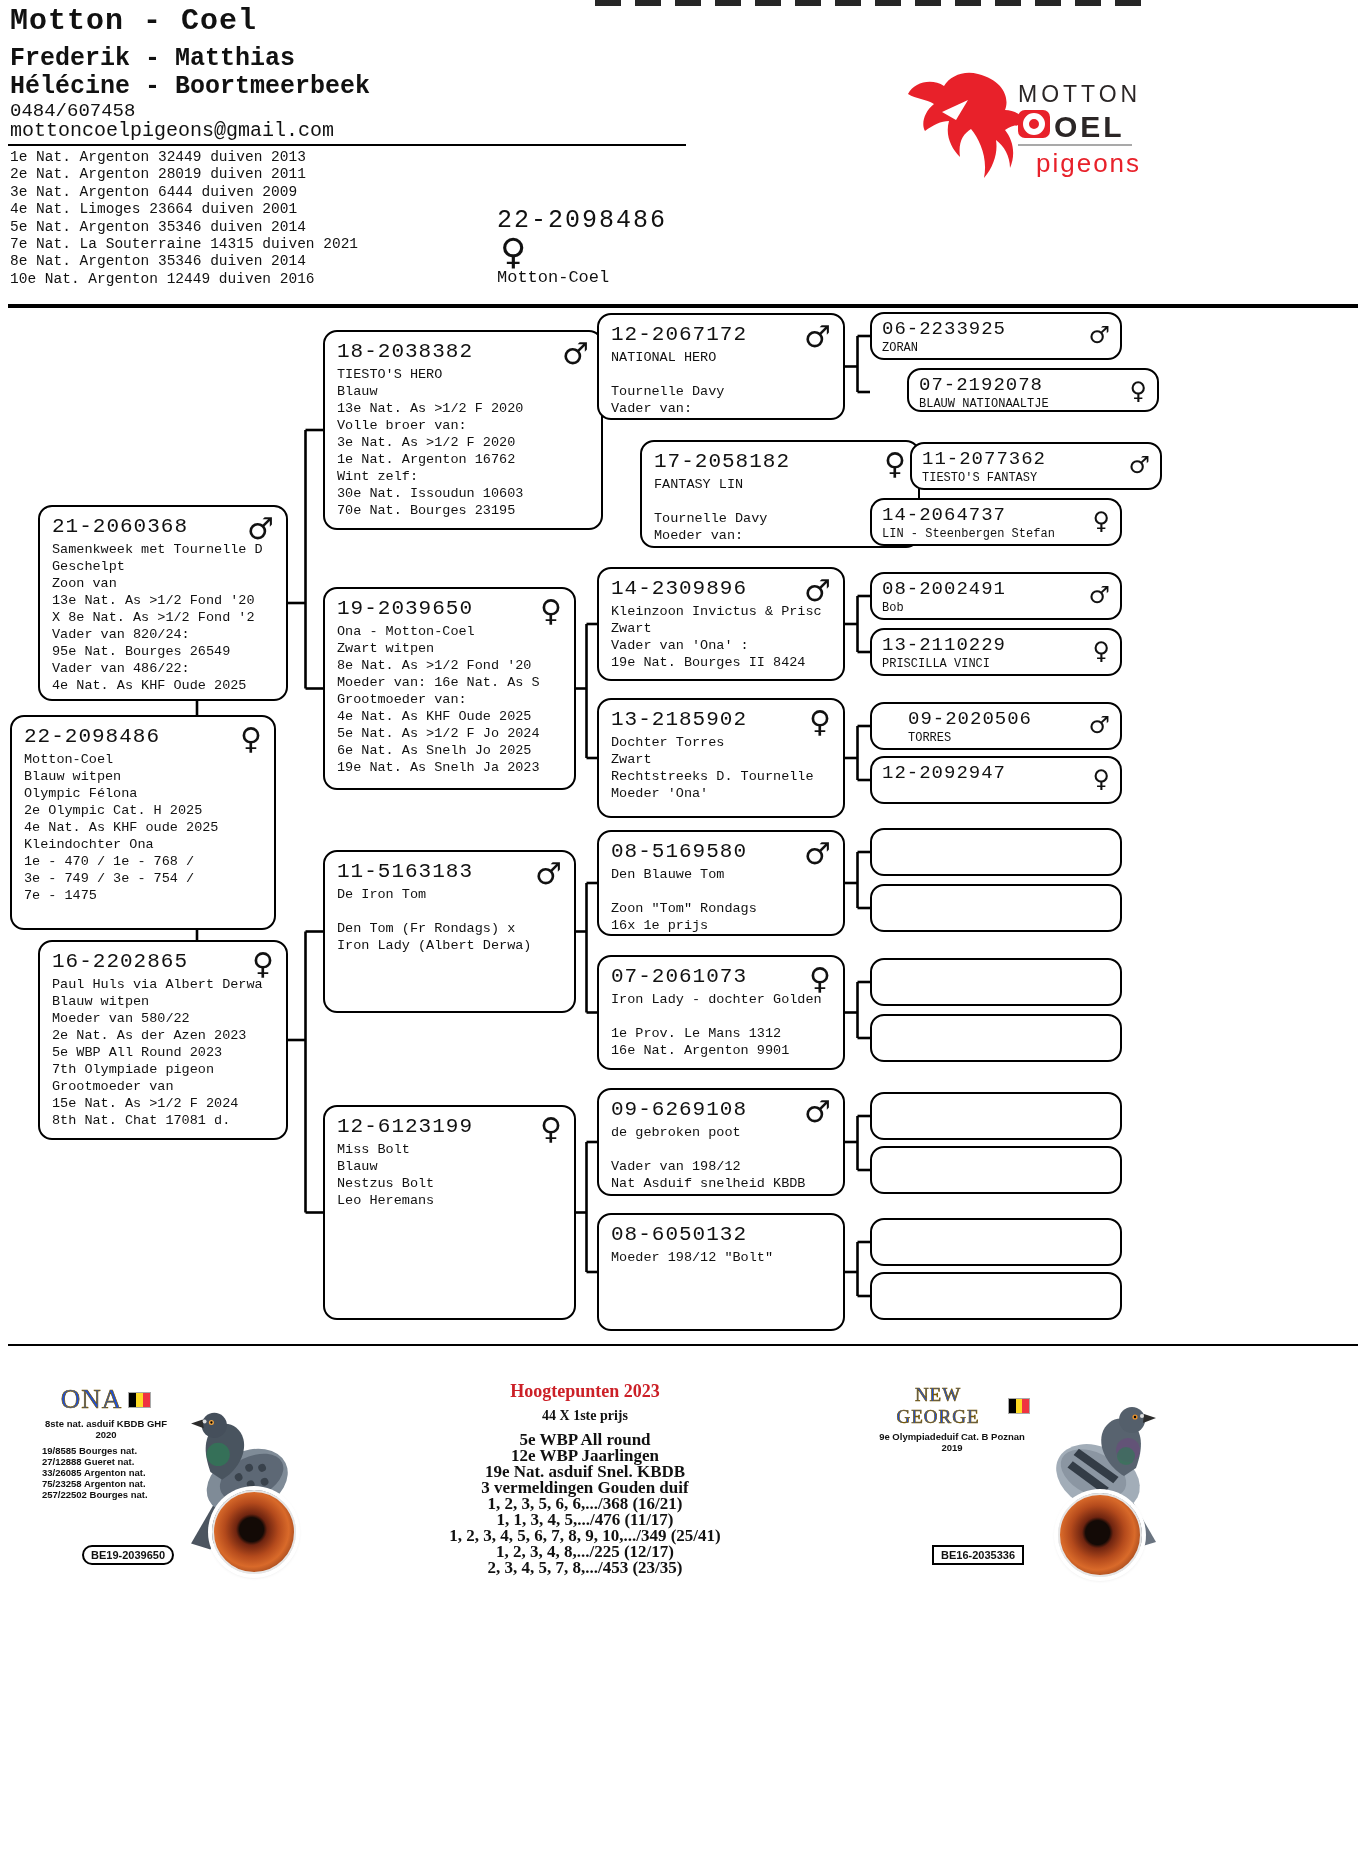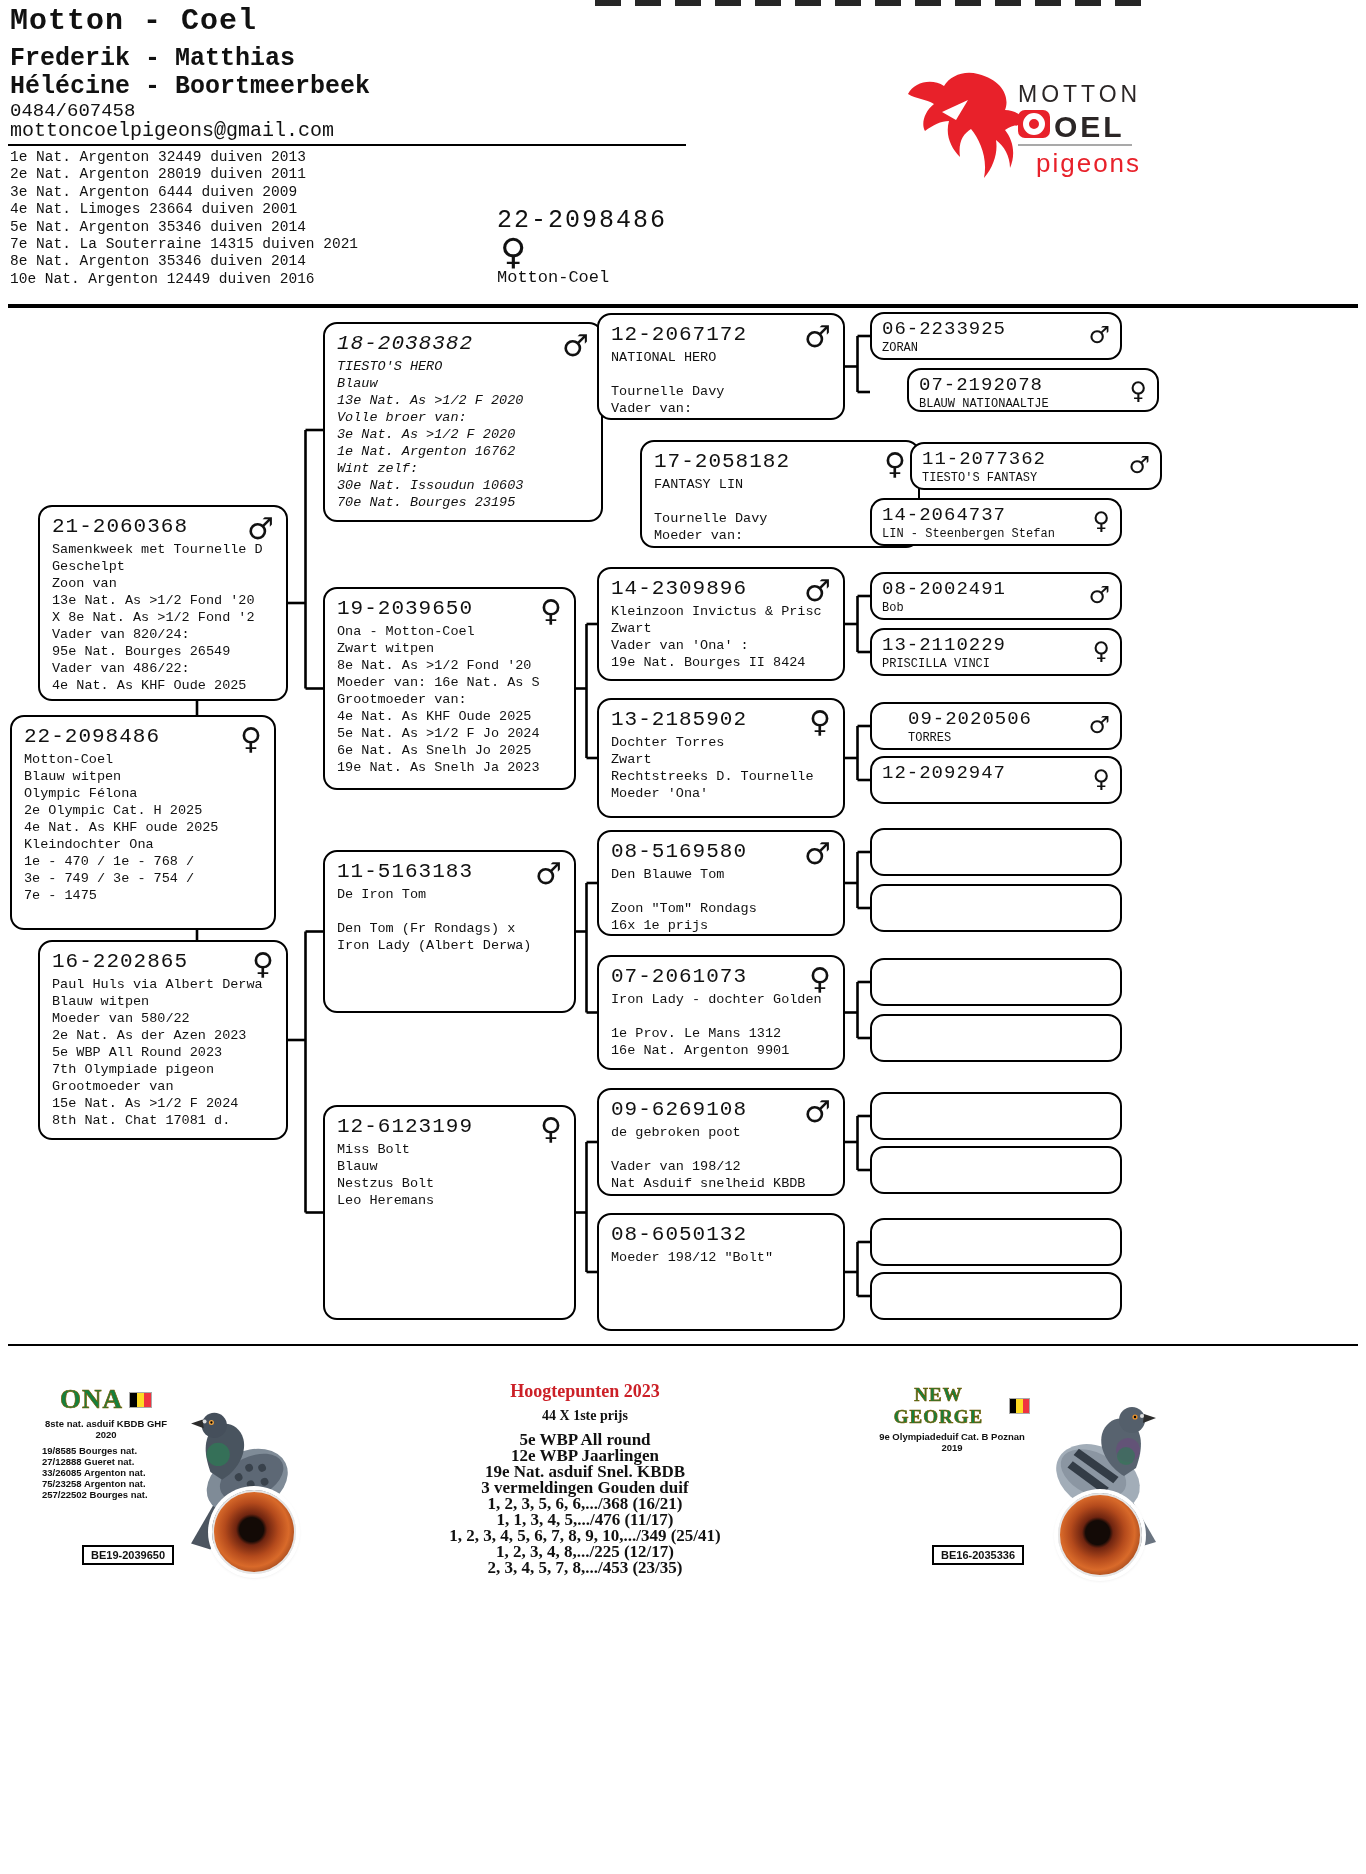--- a/index.html
+++ b/index.html
@@ -32,21 +32,21 @@
   .pbox.small .pbox-title{font-size:19px;margin-bottom:1px;}
   .pbox.small .pbox-line{font-size:12px;line-height:14px;}
   .pbox.small .pbox-sex{top:9px;right:10px;font-size:24px;}
   #connectors{position:absolute;left:0;top:0;pointer-events:none;}
   
   #logo{left:900px;top:68px;width:240px;height:118px;}
   
   .foot-left{left:36px;top:1384px;width:140px;text-align:center;}
   .foot-right{left:874px;top:1384px;width:156px;text-align:center;}
   .name-row{display:flex;align-items:center;justify-content:center;gap:6px;}
-  .gold-name{font-family:"Liberation Serif",serif;font-weight:700;color:#15803d;
+  .gold-name{font-family:"Liberation Serif",serif;font-weight:400;color:#1d4ed8;
              -webkit-text-stroke:.7px #7a5a00;letter-spacing:1px;}
   .gold-big{font-size:27px;}  .gold-mid{font-size:19px;}
   .flag{width:21px;height:14px;border:1px solid #aaa;
         background:linear-gradient(90deg,#000 0 33%,#fdda24 33% 66%,#ef3340 66%);}
   .foot-sub{font:700 9.5px "Liberation Sans",sans-serif;margin-top:3px;}
   .foot-results{font:700 9.5px "Liberation Sans",sans-serif;text-align:left;margin-top:5px;
                 padding-left:6px;line-height:11px;}
   .foot-results.gapped div{margin-bottom:4px;}
   .foot-center{left:430px;top:1381px;width:310px;text-align:center;
                font-family:"Liberation Serif",serif;}
@@ -199,21 +199,21 @@
         <div class="pbox-line">Paul Huls via Albert Derwa</div>
         <div class="pbox-line">Blauw witpen</div>
         <div class="pbox-line">Moeder van 580/22</div>
         <div class="pbox-line">2e Nat. As der Azen 2023</div>
         <div class="pbox-line">5e WBP All Round 2023</div>
         <div class="pbox-line">7th Olympiade pigeon</div>
         <div class="pbox-line">Grootmoeder van</div>
         <div class="pbox-line">15e Nat. As &gt;1/2 F 2024</div>
         <div class="pbox-line">8th Nat. Chat 17081 d.</div>
       </div>
-      <div class="pbox" style="left: 323px; top: 322px; width: 280px; height: 200px; font-style: italic;">
+      <div class="pbox" style="left: 323px; top: 330px; width: 280px; height: 200px;">
         <div class="pbox-title">18-2038382</div>
         <div class="pbox-sex">♂</div>
         <div class="pbox-line">TIESTO'S HERO</div>
         <div class="pbox-line">Blauw</div>
         <div class="pbox-line">13e Nat. As &gt;1/2 F 2020</div>
         <div class="pbox-line">Volle broer van:</div>
         <div class="pbox-line">3e Nat. As &gt;1/2 F 2020</div>
         <div class="pbox-line">1e Nat. Argenton 16762</div>
         <div class="pbox-line">Wint zelf:</div>
         <div class="pbox-line">30e Nat. Issoudun 10603</div>
@@ -434,18 +434,18 @@
       <circle cx="54" cy="44" r="13" fill="#545f6b"></circle>
       <path d="M42,38 L30,42 L43,47 Z" fill="#2c2c2c"></path>
       <circle cx="44" cy="40" r="2" fill="#ddd"></circle>
       <circle cx="51" cy="41" r="2.6" fill="#e8912c"></circle>
         <circle cx="51" cy="41" r="1.2" fill="#000"></circle>
       <path d="M76,130 L74,150 M90,126 L92,148" stroke="#b0402e" stroke-width="4" fill="none"></path>
       <path d="M66,152 L84,152 M84,150 L102,150" stroke="#b0402e" stroke-width="3" fill="none"></path>
     </svg>
   </div>
 
-  <div class="ring-label" style="left:82px;top:1545px;">BE19-2039650</div>
+  <div class="ring-label" style="left:82px;top:1545px;border-radius:10px;">BE19-2039650</div>
   <div class="ring-label" style="left:932px;top:1545px;">BE16-2035336</div>
   <div class="eye" style="left:212px;top:1490px;width:80px;height:80px;"></div>
   <div class="eye" style="left:1058px;top:1493px;width:80px;height:80px;"></div>
 
 </div>
 
 </body></html>

